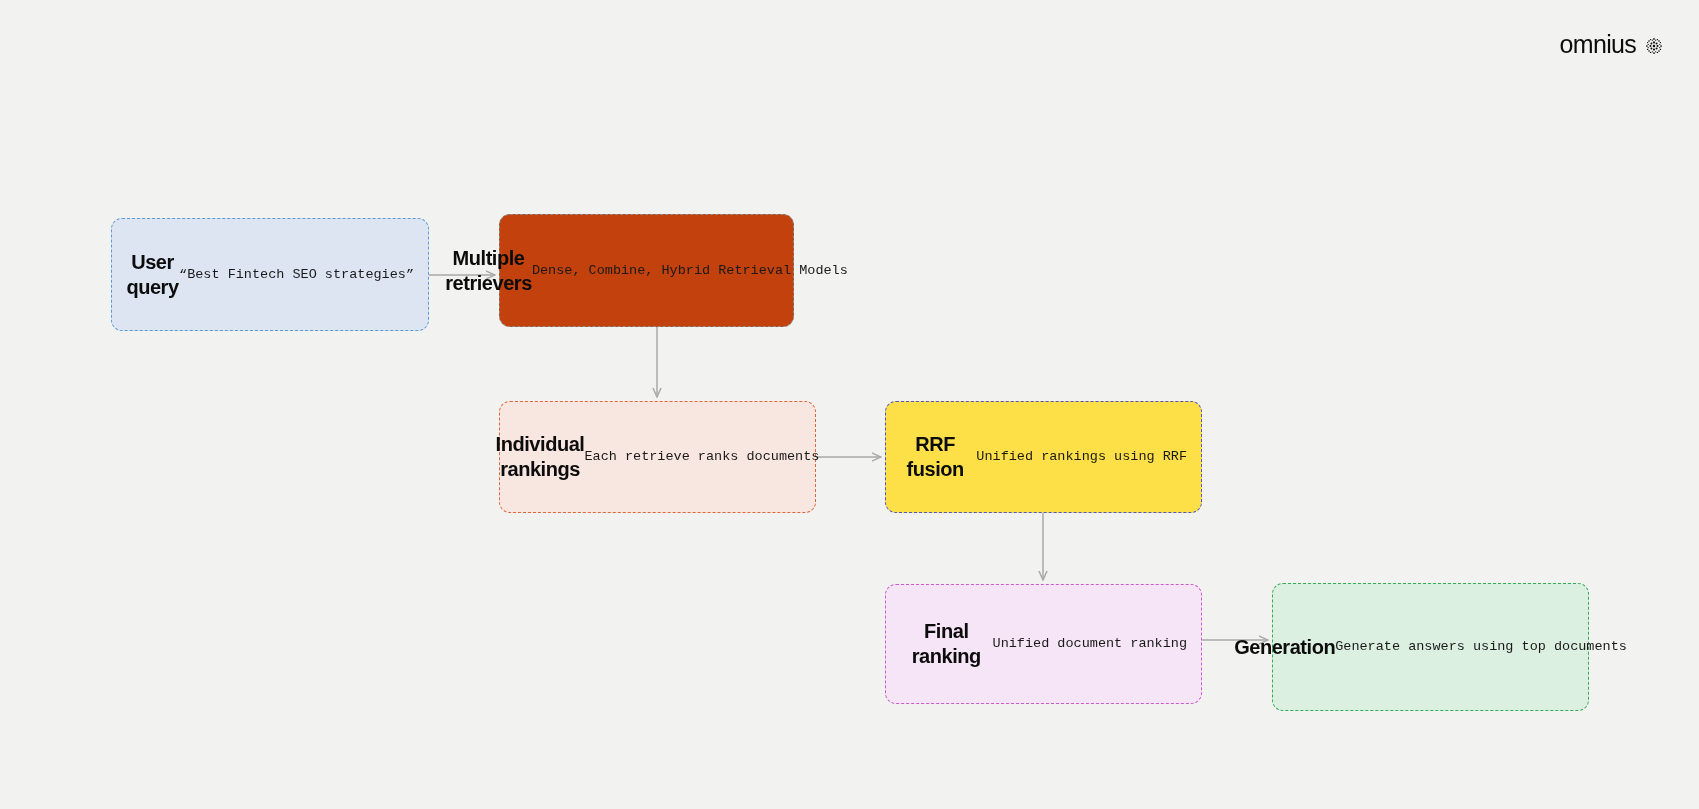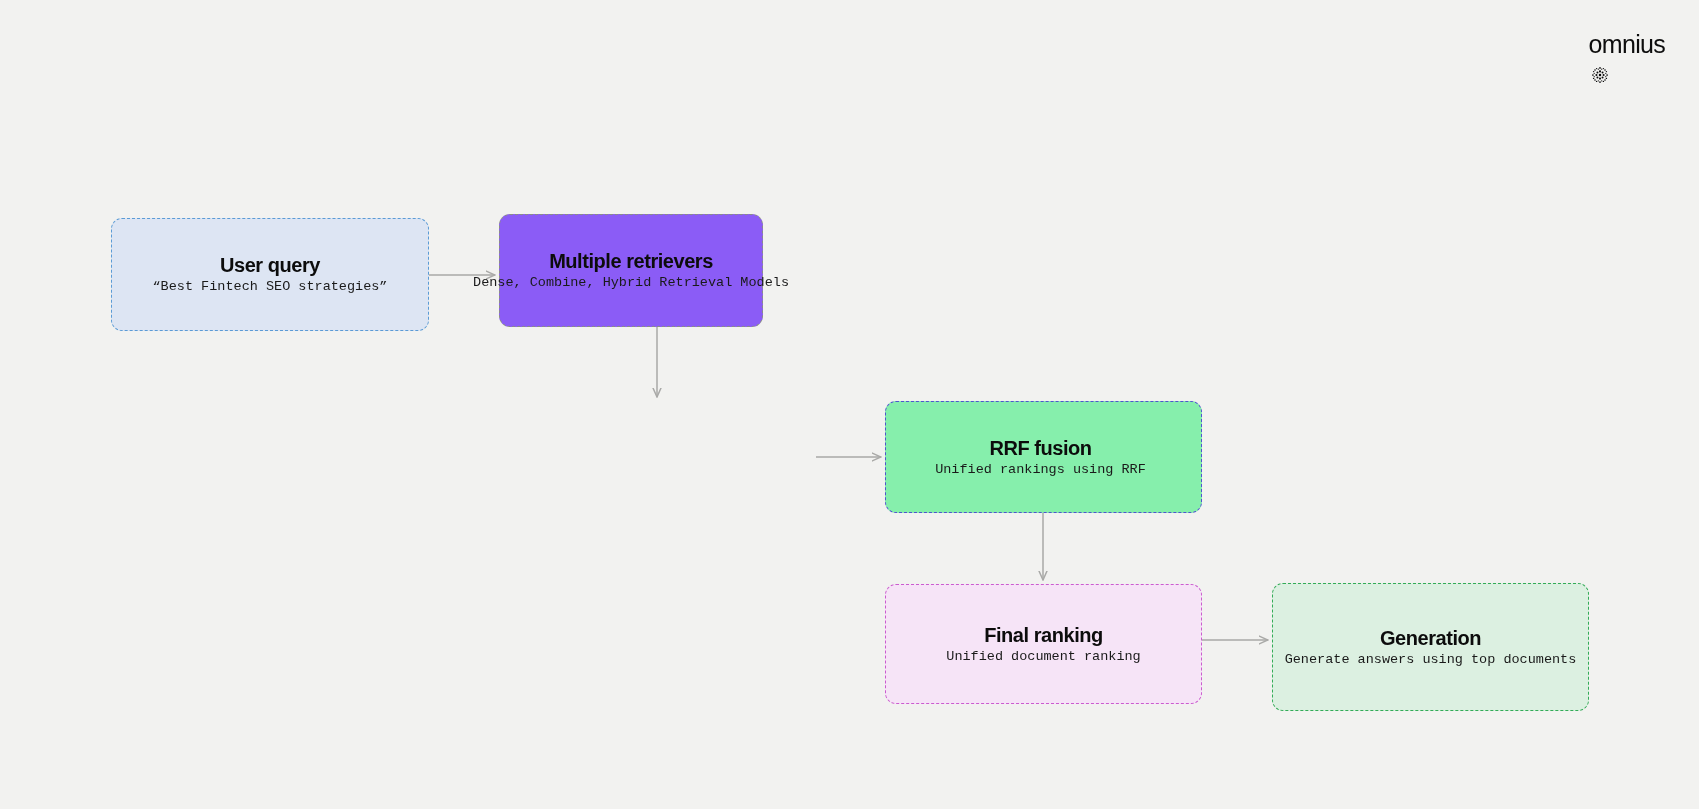--- a/index.html
+++ b/index.html
@@ -18,23 +18,22 @@
     height: 809px;
     background: #f2f2f0;
   }
 
   
   .brand {
     position: absolute;
     top: 32px;
     right: 34px;
     display: flex;
-    align-items: flex-start;
+    align-items: flex-end;
     gap: 7px;
-    flex-direction: column;
   }
   .brand-word {
     font-family: "Liberation Sans", sans-serif;
     font-size: 25px;
     font-weight: 400;
     letter-spacing: -0.7px;
     color: #0d0d0d;
     line-height: 1;
   }
   .brand-mark { display: block; }
@@ -51,21 +50,21 @@
     line-height: 1.2;
   }
 
   
   .node {
     position: absolute;
     border-radius: 11px;
     border-style: dashed;
     border-width: 1.6px;
     display: flex;
-    flex-direction: column;
+    flex-direction: row;
     align-items: center;
     justify-content: center;
     padding: 10px 14px;
   }
   .node-title {
     font-family: "Liberation Sans", sans-serif;
     font-size: 20px;
     font-weight: 700;
     letter-spacing: -0.45px;
     color: #0c0c0c;
@@ -78,26 +77,26 @@
     font-weight: 400;
     color: #1a1a1a;
     text-align: left;
     line-height: 1.3;
     white-space: nowrap;
   }
 
   
   #node-user-query      { left: 111px;  top: 218px; width: 318px; height: 113px;
                           background: #dde5f3; border-color: #5b9bd5; }
-  #node-retrievers      { left: 499px;  top: 214px; width: 264px; height: 113px;
-                          background: #8b5cf6; border-color: #8a8d88; }
+  #node-retrievers      { left: 499px;  top: 214px; width: 295px; height: 113px;
+                          background: #c2410c; border-color: #8a8d88; }
   #node-rankings        { left: 499px;  top: 401px; width: 317px; height: 112px;
                           background: #f8e7e1; border-color: #e0653a; }
   #node-rrf             { left: 885px;  top: 401px; width: 317px; height: 112px;
-                          background: #86efac; border-color: #5054cf; padding-left: 8px; }
+                          background: #fde047; border-color: #5054cf; padding-left: 8px; }
   #node-final           { left: 885px;  top: 584px; width: 317px; height: 120px;
                           background: #f6e4f7; border-color: #cb5ccf; }
   #node-generation      { left: 1272px; top: 583px; width: 317px; height: 128px;
                           background: #dcf0e1; border-color: #33ab57; }
 
   
   #edges {
     position: absolute;
     left: 0; top: 0;
     width: 1699px; height: 809px;
@@ -172,20 +171,24 @@
   <div class="node" id="node-user-query">
     <div class="node-title">User query</div>
     <div class="node-sub">“Best Fintech SEO strategies”</div>
   </div>
 
   <div class="node" id="node-retrievers">
     <div class="node-title">Multiple retrievers</div>
     <div class="node-sub">Dense, Combine, Hybrid Retrieval Models</div>
   </div>
 
+  <div class="node" id="node-rankings">
+    <div class="node-title">Individual rankings</div>
+    <div class="node-sub">Each retrieve ranks documents</div>
+  </div>
 
   <div class="node" id="node-rrf">
     <div class="node-title">RRF fusion</div>
     <div class="node-sub">Unified rankings using RRF</div>
   </div>
 
   <div class="node" id="node-final">
     <div class="node-title">Final ranking</div>
     <div class="node-sub">Unified document ranking</div>
   </div>

